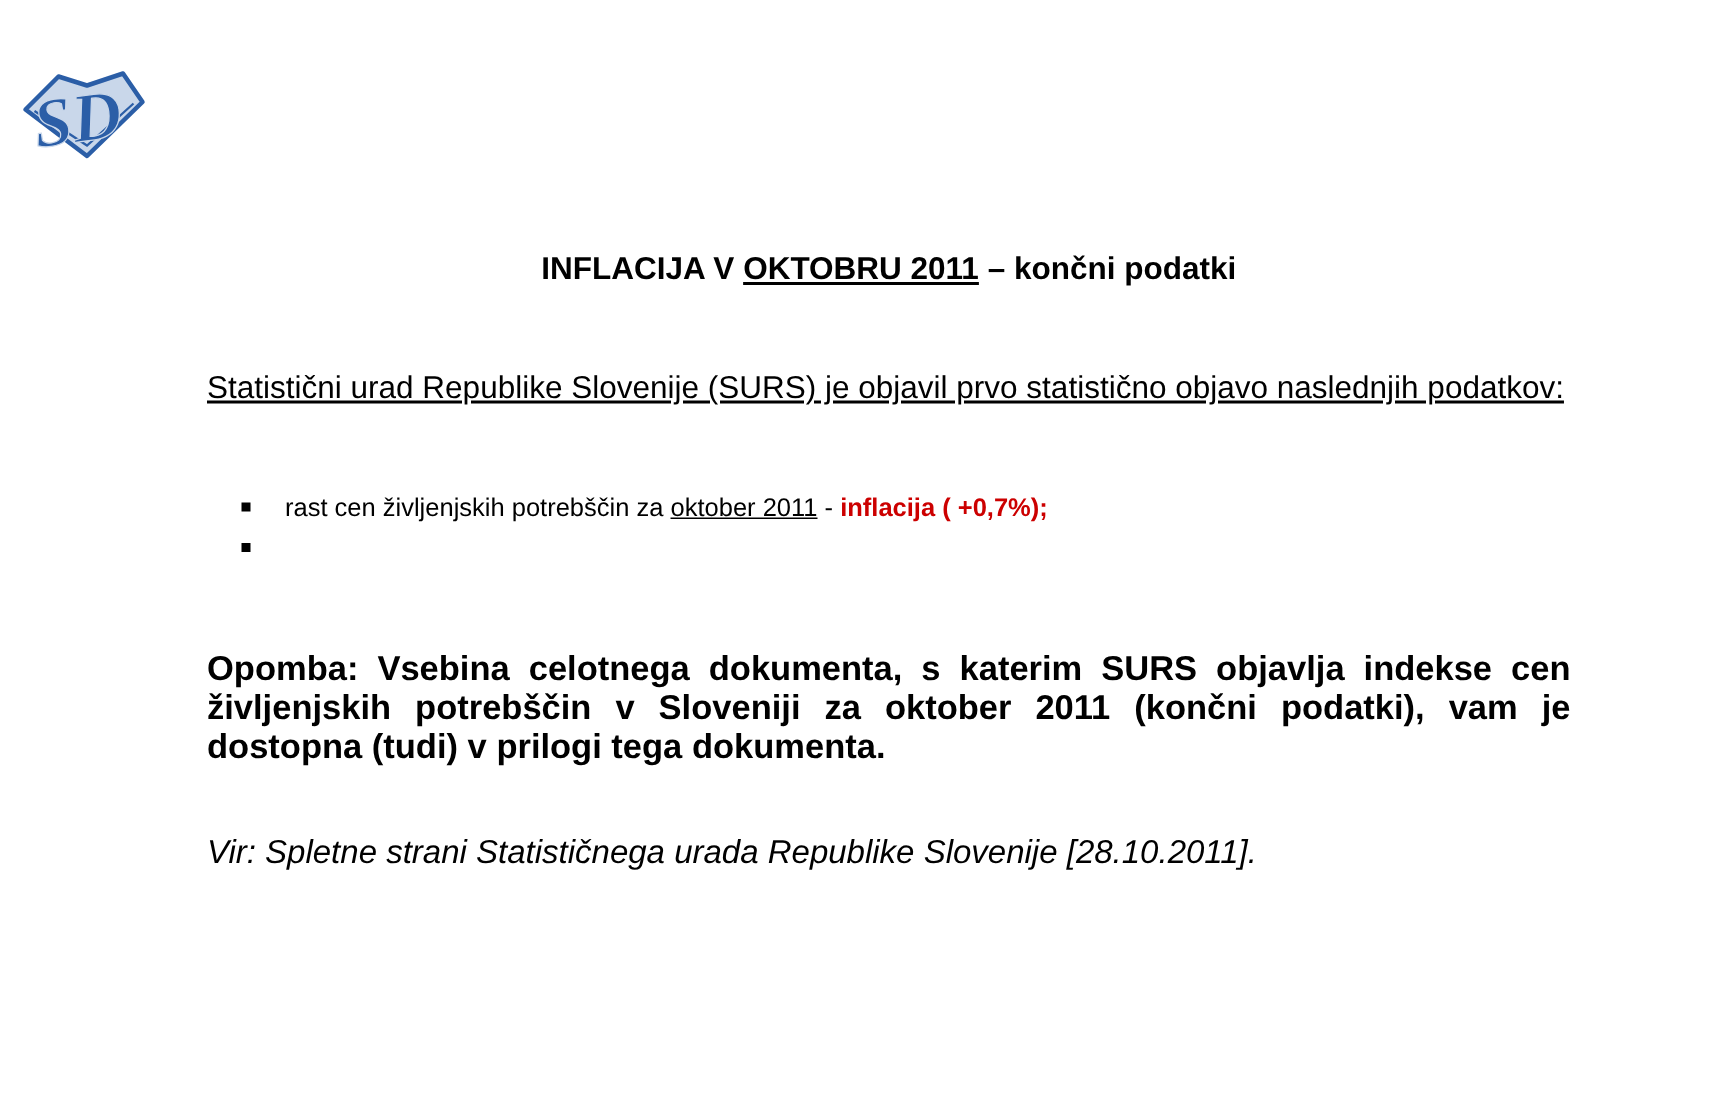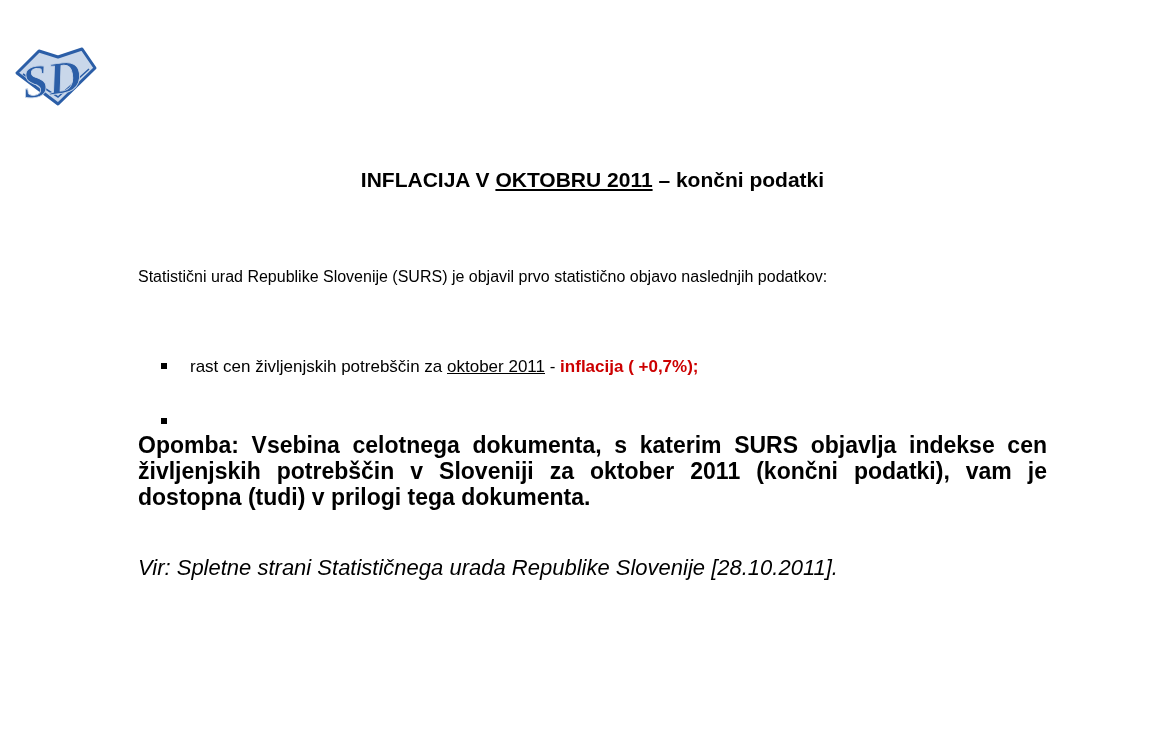--- a/index.html
+++ b/index.html
@@ -42,40 +42,40 @@
     width: 100%;
     text-align: center;
     font-size: 21px;
     font-weight: bold;
     line-height: 27px;
     white-space: nowrap;
   }
   .title .u { text-decoration: underline; }
   .intro {
     position: absolute;
-    top: 263px;
+    top: 245px;
     left: 0;
     width: 100%;
-    font-size: 16px;
+    font-size: 21px;
     line-height: 28px;
     text-align: justify;
+    text-decoration: underline;
   }
   .bullets {
     position: absolute;
     top: 325px;
     left: 0;
     width: 100%;
     list-style: none;
     font-size: 17px;
     line-height: 27px;
   }
   .bullets li {
     position: relative;
     padding-left: 52px;
-    margin-top: 28px;
   }
   .bullets li .sq {
     position: absolute;
     left: 23px;
     top: 10px;
     width: 6px;
     height: 6px;
     background: #000000;
     display: inline-block;
   }

